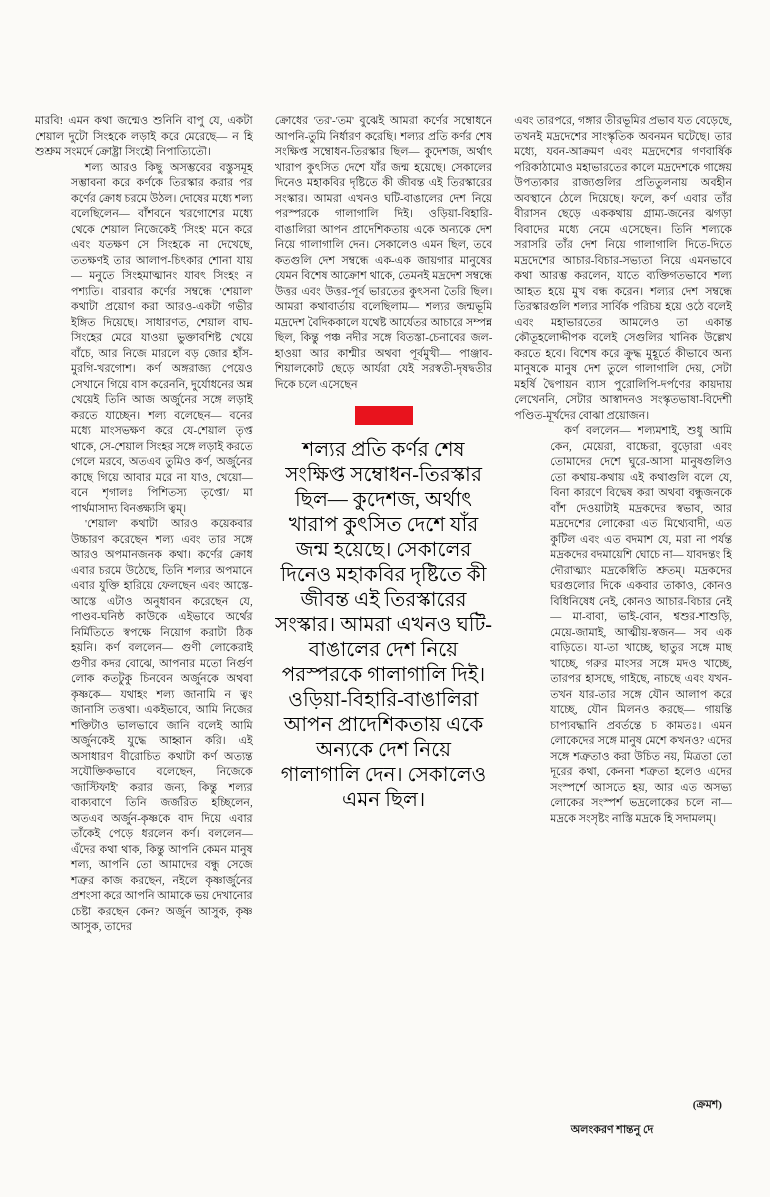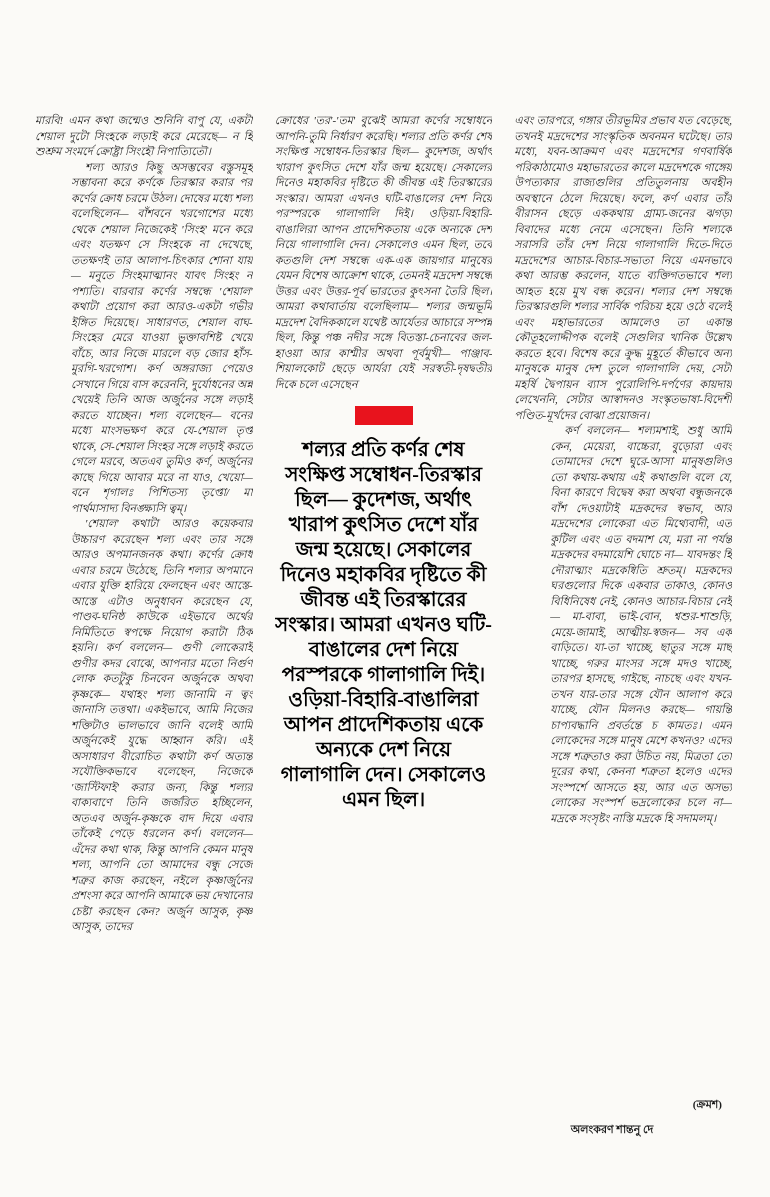--- a/index.html
+++ b/index.html
@@ -28,34 +28,34 @@
     overflow: hidden;
   }
   .col {
     flex: 1 1 0;
     min-width: 0;
     font-size: 11px;
     line-height: 15.5px;
     text-align: justify;
     overflow: hidden;
   }
-  .para { margin: 0; font-style: italic; }
+  .para { margin: 0; }
   .para + .para { text-indent: 14px; margin-left: 36px; }
   .pullquote {
     margin-top: 14px;
     text-align: center;
   }
   .pq-marker {
     width: 58px;
     height: 19px;
     background: #e8131d;
     margin: 0 auto 12px auto;
   }
   .pq-text {
-    font-weight: bold;
+    font-weight: normal;
     font-size: 20px;
     line-height: 25px;
     color: #000;
     text-align: center;
   }
   .colophon {
     position: absolute;
     top: 1097px;
     right: 48px;
     width: 220px;

